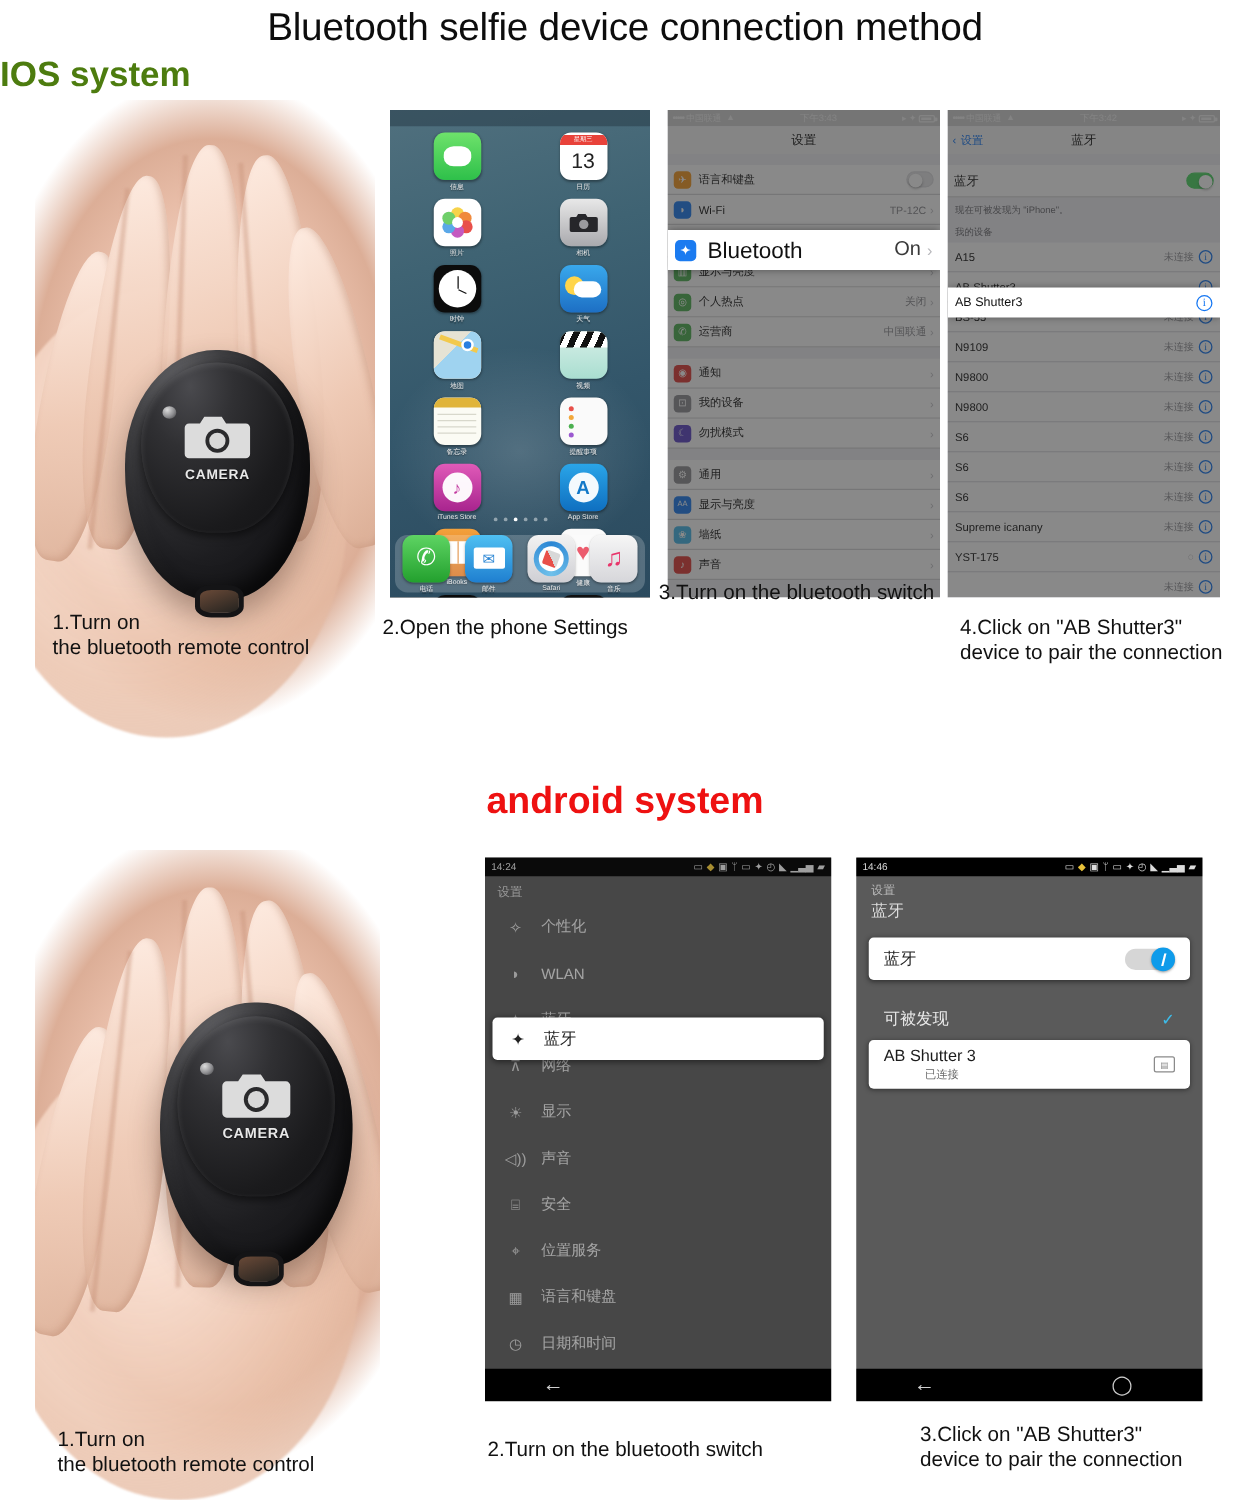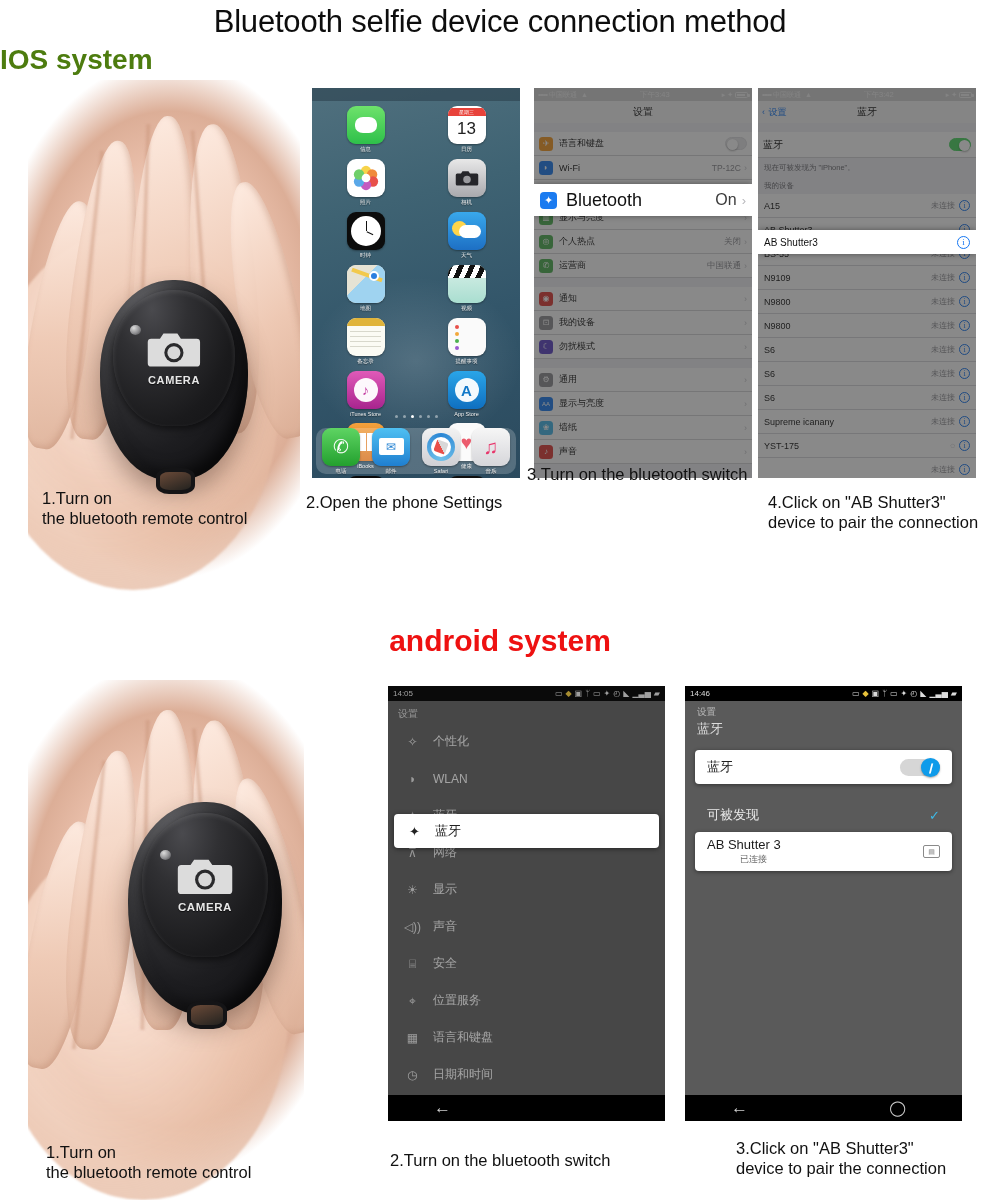--- a/index.html
+++ b/index.html
@@ -745,21 +745,21 @@
       </div>
       <div class="keyring"></div>
     </div>
 
     <div class="caption" style="left:18px;top:462px;">1.Turn on
 the bluetooth remote control</div>
   </div>
 
   <div class="shot" style="left:388px;top:686px;width:277px;height:435px;background:#5a5a5a;">
     <div class="and-status">
-      <span class="t">14:05</span>
+      <span class="t">14:24</span>
       <span class="icons">
         <span>▭</span>
         <span style="color:#e8c23a;">◆</span>
         <span>▣</span>
         <span>ᛘ</span>
         <span>▭</span>
         <span>✦</span>
         <span>◴</span>
         <span>◣</span>
         <span>▁▃▅</span>

